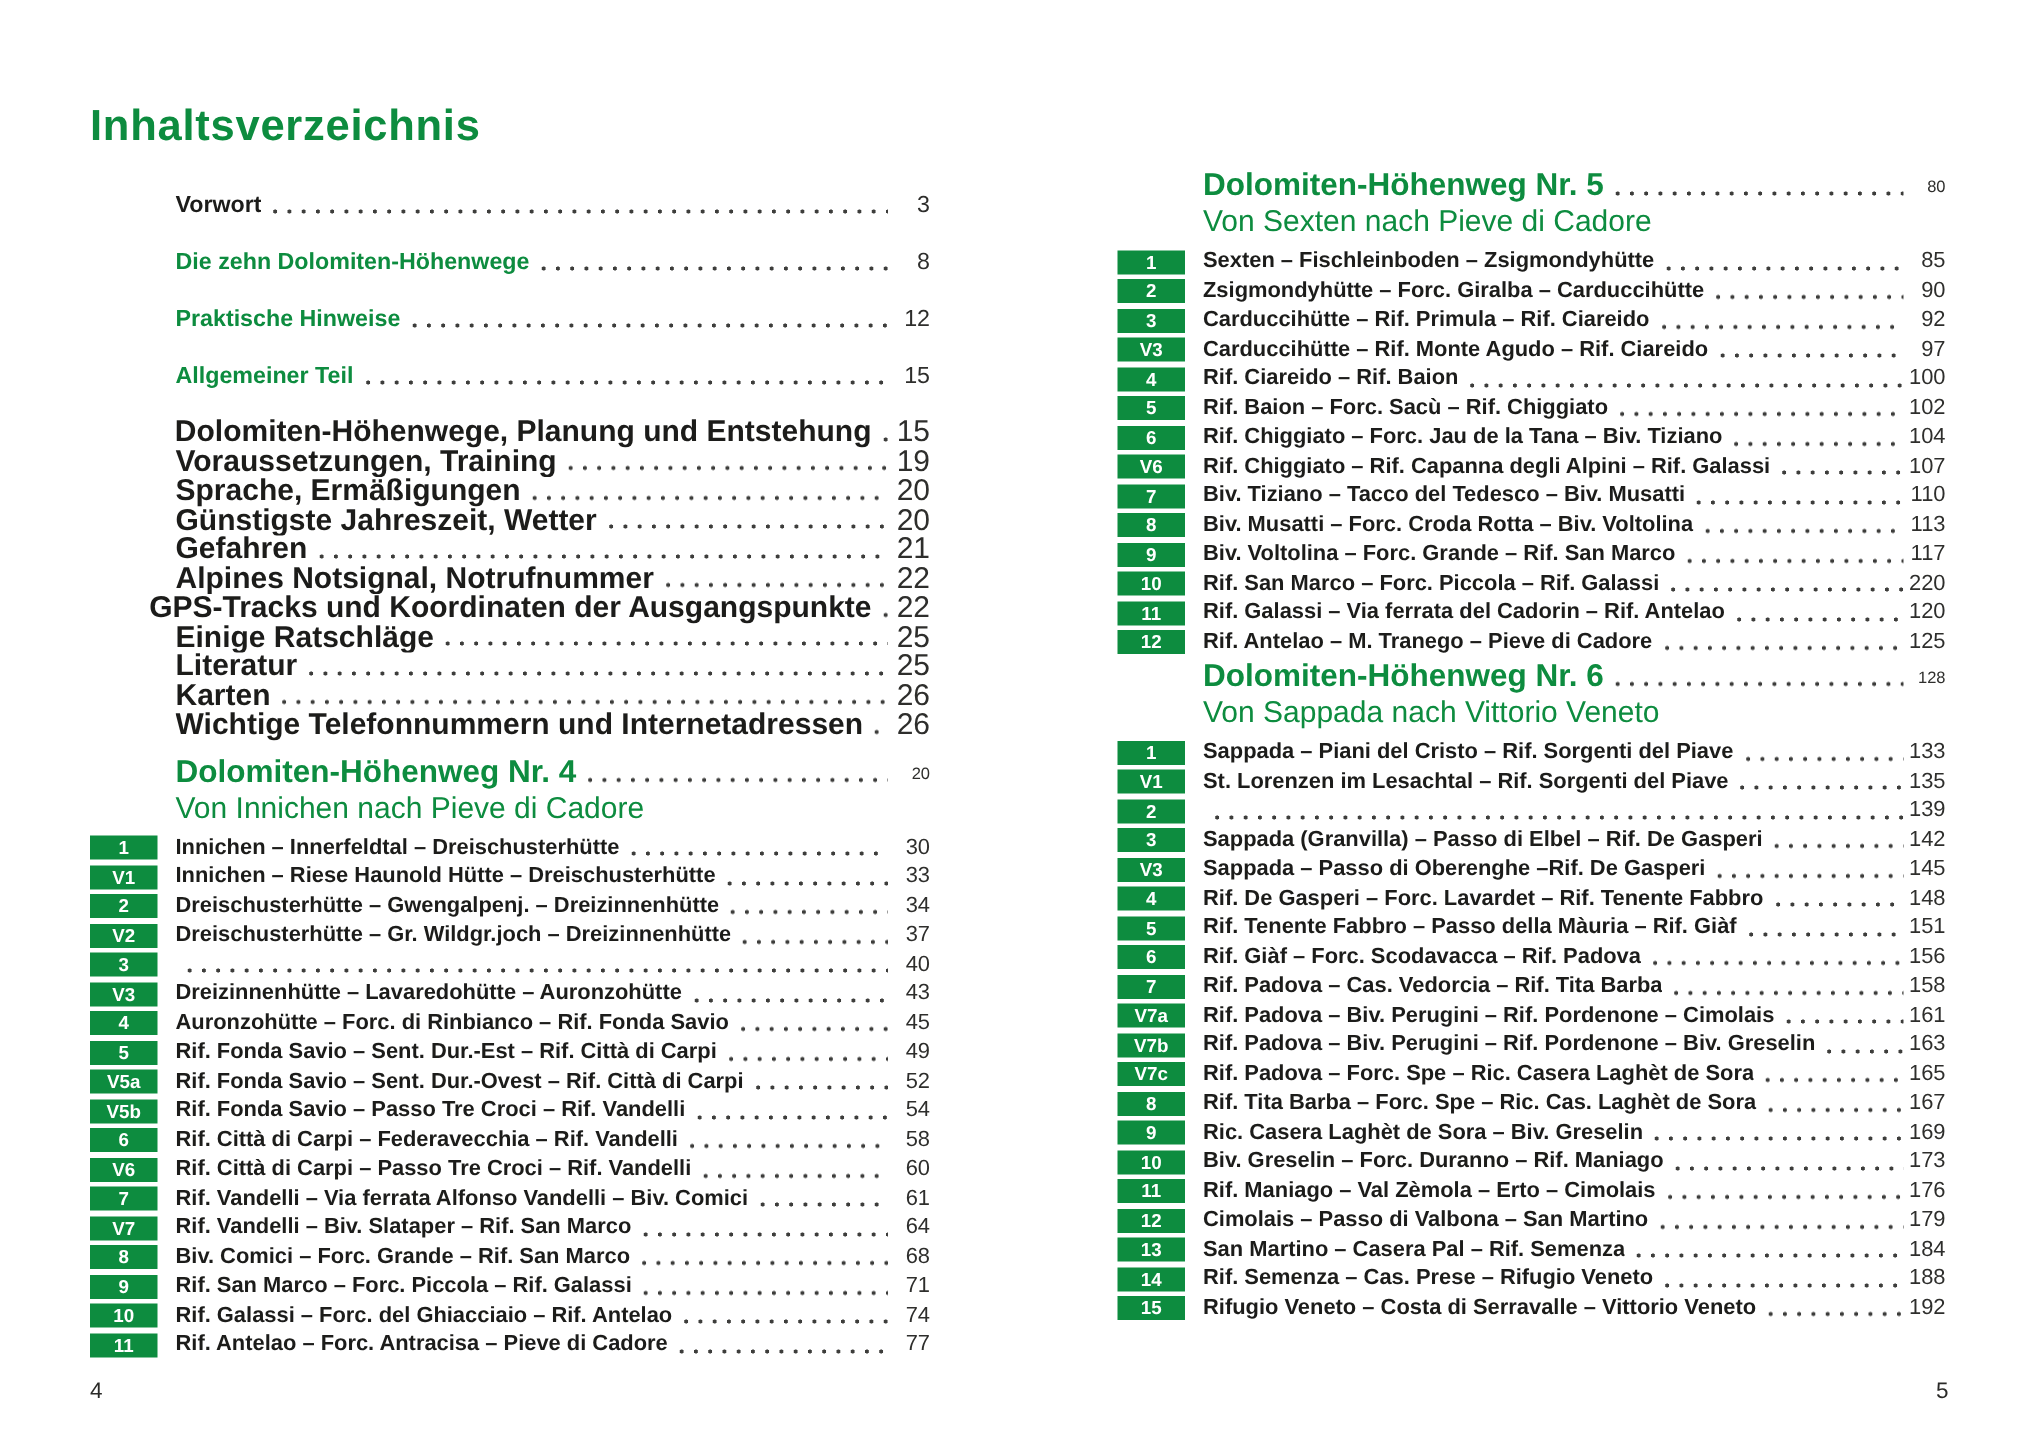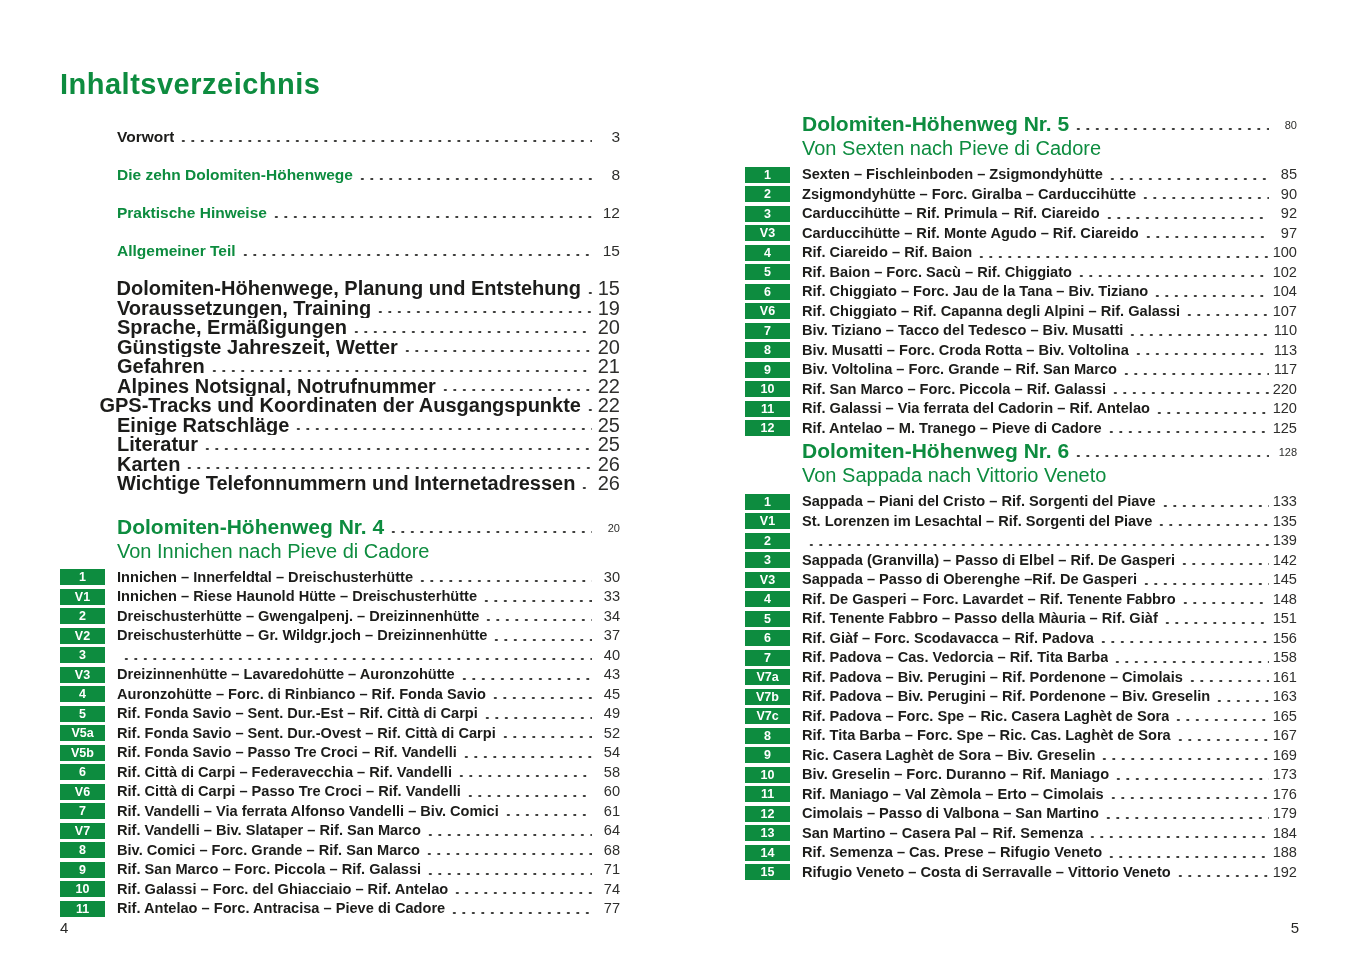--- a/index.html
+++ b/index.html
@@ -172,21 +172,21 @@
           <span class="pg">26</span>
         </div>
 
         <div class="row">
           <span class="lbl">Wichtige Telefonnummern und Internetadressen</span>
           <span class="leader"></span>
           <span class="pg">26</span>
         </div>
       </div>
 
-    <div class="sec-block" style="margin-top:20px;">
+    <div class="sec-block" style="margin-top:8px;">
       <div class="sec-header">
         <span class="sec-title">Dolomiten-Höhenweg Nr. 4</span>
         <span class="leader"></span>
         <span class="pg">20</span>
       </div>
       <div class="sec-subtitle">Von Innichen nach Pieve di Cadore</div>
       <div class="item-list">
 
           <div class="row">
             <span class="badge">1</span>

